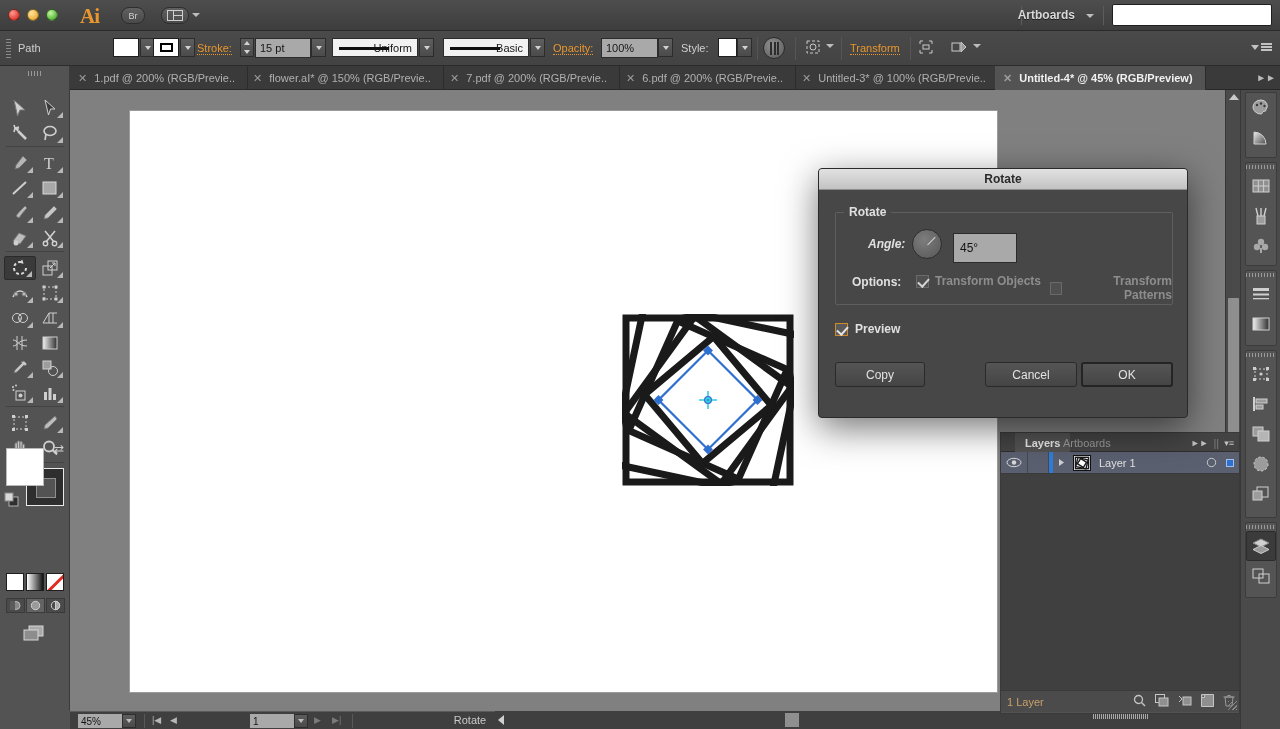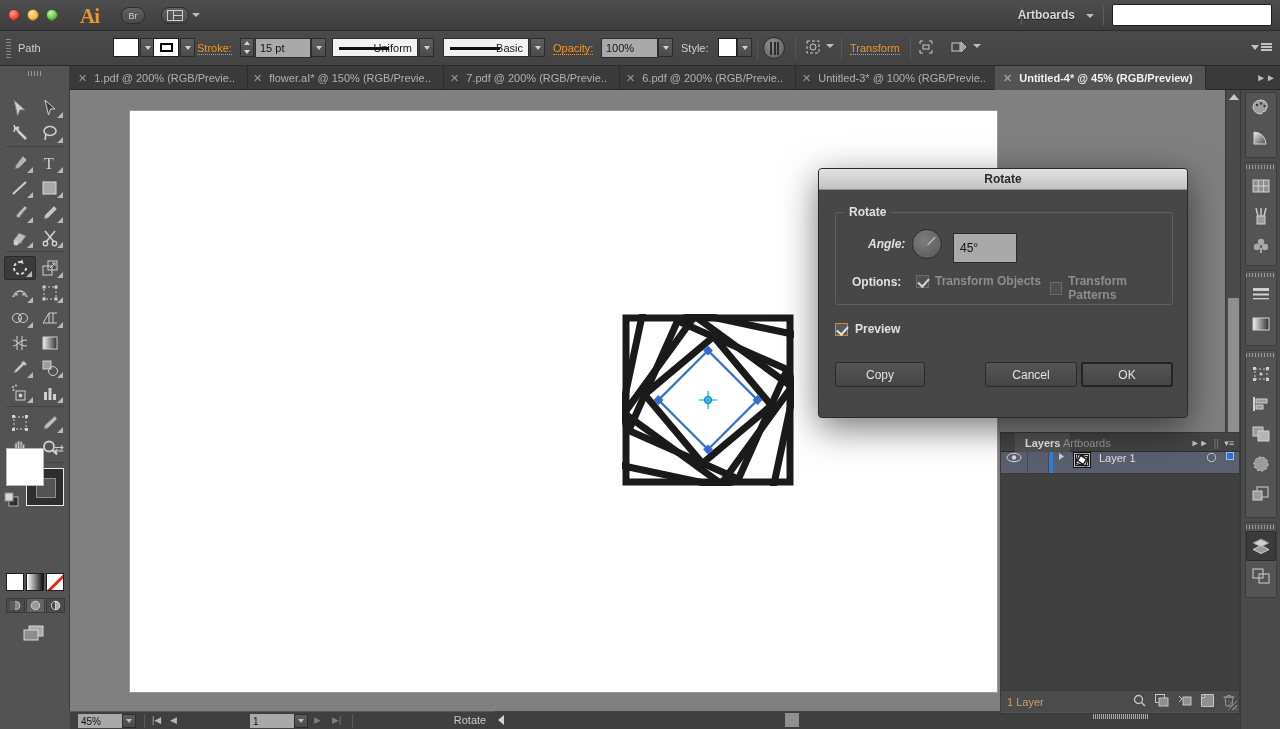--- a/index.html
+++ b/index.html
@@ -213,21 +213,21 @@
     background:#535353; border:1px solid #3a3a3a;
   }
   .lp-tabs { position:relative; height:19px; background:#444; border-bottom:1px solid #2f2f2f;}
   .lp-tab { position:absolute; top:0; height:19px; padding:0 10px; font-size:11px;
     display:flex; align-items:center; color:#9a9a9a;}
   .lp-tab.active { background:#535353; color:#e8e8e8; font-weight:bold;}
   .lp-tabicons { position:absolute; right:5px; top:4px; display:flex; align-items:center; gap:5px;}
   .lp-body { position:relative; height:238px; background:#404040; }
   .layer-row {
     position:relative; height:22px; background:#5a6070; border-bottom:1px solid #3a3a3a;
-    display:flex; align-items:flex-start;
+    display:flex; align-items:center;
   }
   .lr-eye { width:26px; display:flex; align-items:center; justify-content:center;}
   .lr-lock { width:22px; border-left:1px solid #484848; border-right:1px solid #484848; height:100%;}
   .lr-accent { width:4px; height:100%; background:#2f7ddb;}
   .lr-arrow { width:18px; display:flex; align-items:center; justify-content:center;}
   .lr-thumb { width:18px; height:16px; margin-left:2px; background:#fff; border:1px solid #111; overflow:hidden;}
   .lr-name { flex:1; padding-left:8px; font-size:11px; color:#e0e0e0;}
   .lr-target { width:20px; display:flex; align-items:center; justify-content:center;}
   .lr-sel { width:18px; display:flex; align-items:center; justify-content:center;}
   .lr-sel i { width:8px;height:8px;background:#2f6fd0; border:1px solid #9fc0ef; display:block;}
@@ -991,21 +991,21 @@
         </div>
         <div class="angle-field">45°</div>
 
         <div class="dlg-label" style="left:16px; top:62px;">Options:</div>
         <div style="position:absolute; left:80px; top:61px; display:flex; align-items:center; gap:6px;">
           <span class="chk on dim"></span>
           <span class="dlg-label dim-text" style="position:static;">Transform Objects</span>
         </div>
         <div style="position:absolute; left:214px; top:61px; display:flex; align-items:center; gap:6px;">
           <span class="chk dim"></span>
-          <span class="dlg-label dim-text" style="position:static;">Transform Patterns</span>
+          <span class="dlg-label dim-text" style="position:static;text-align:right;">Transform Patterns</span>
         </div>
       </div>
 
       <div style="position:absolute; left:16px; top:132px; display:flex; align-items:center; gap:7px;">
         <span class="chk on preview"></span>
         <span class="dlg-label" style="position:static;">Preview</span>
       </div>
 
       <div class="dlg-btn" style="left:16px; top:172px; width:90px;">Copy</div>
       <div class="dlg-btn" style="left:166px; top:172px; width:92px;">Cancel</div>

